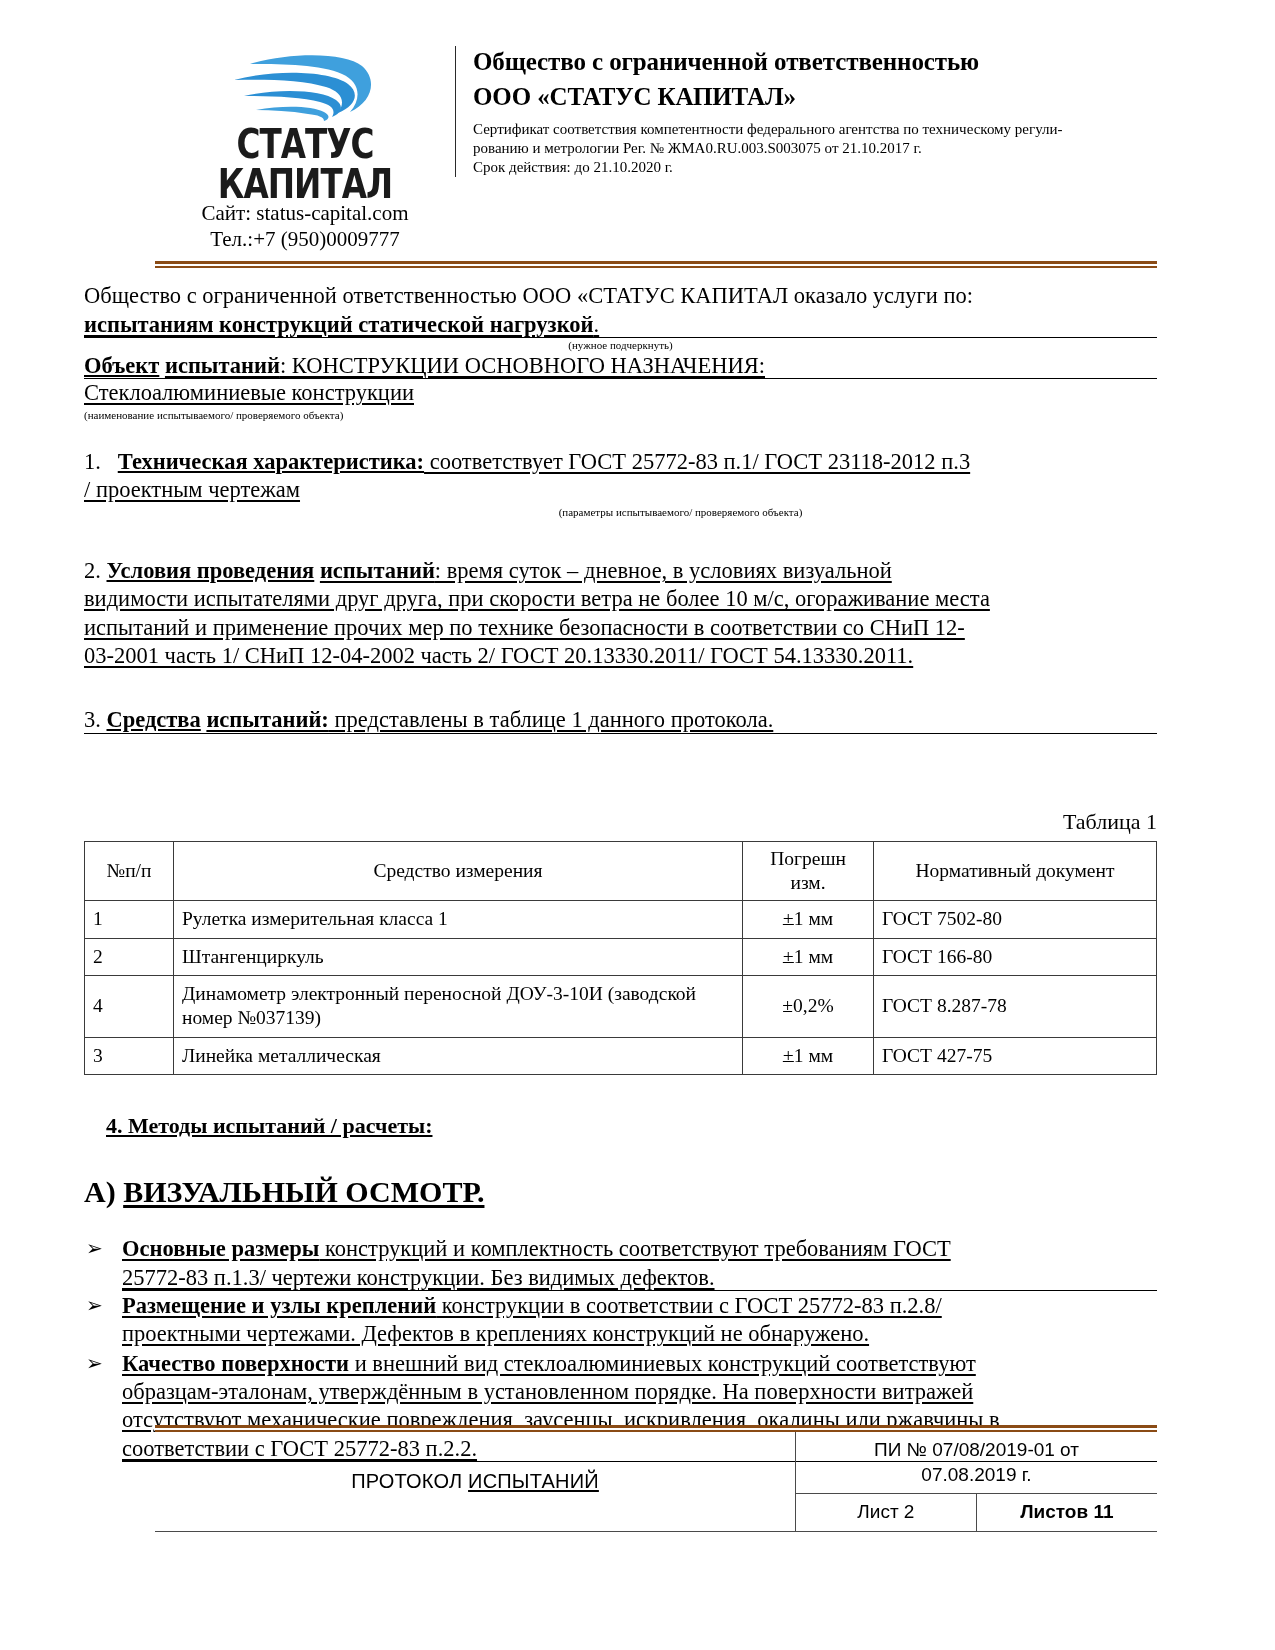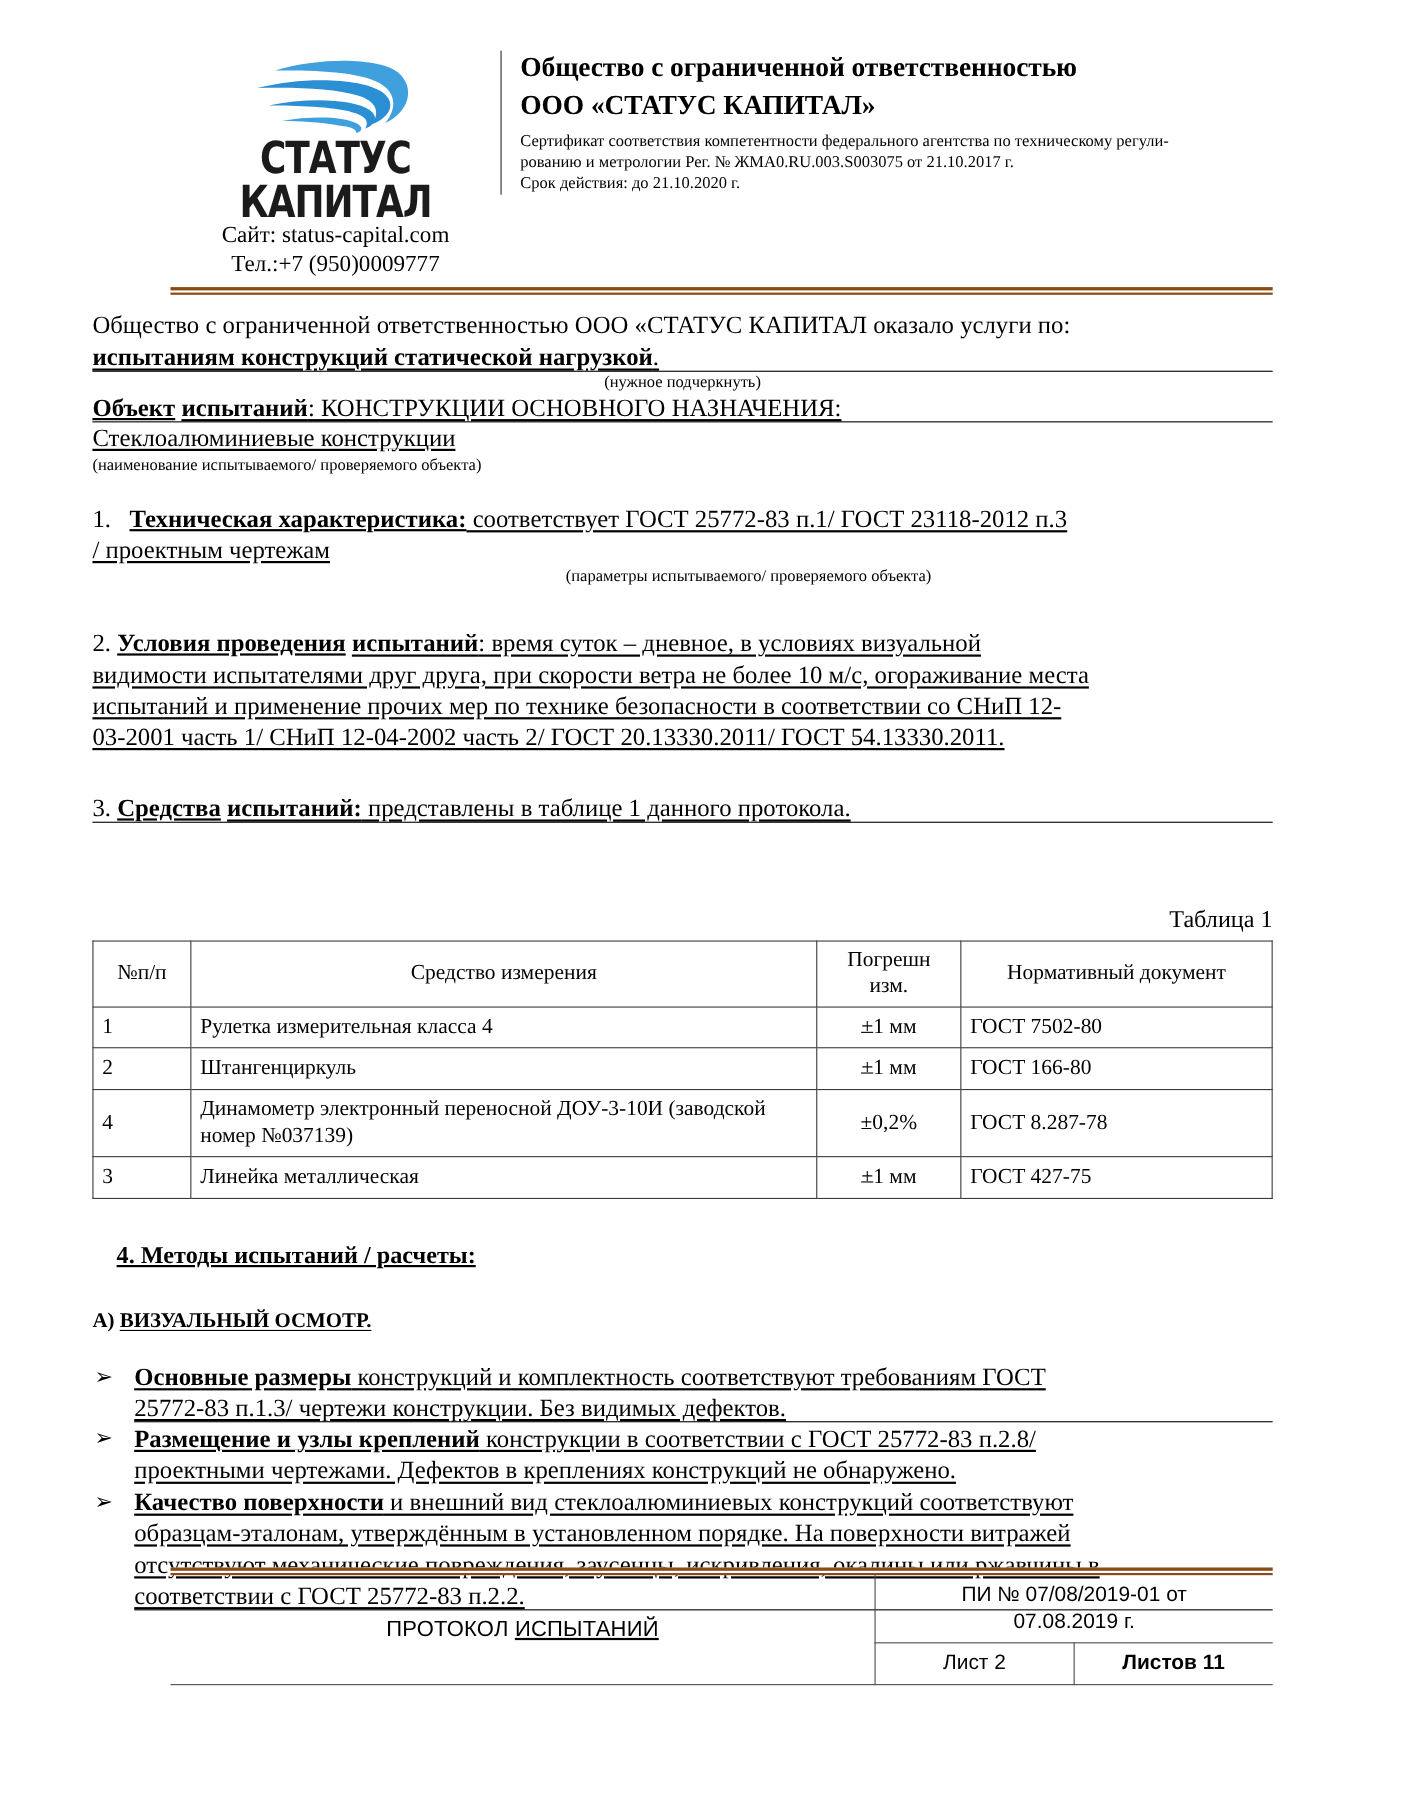--- a/index.html
+++ b/index.html
@@ -101,21 +101,21 @@
   .p {
     font-size: 22.5px;
     line-height: 1.26;
     margin: 0;
   }
   .just { text-align: justify; text-align-last: left; }
   .u { text-decoration: underline; text-underline-offset: 3px; }
   .b { font-weight: bold; text-decoration: underline; }
   .bu { font-weight: bold; text-decoration: underline; text-underline-offset: 3px; }
   .small-note {
-    font-size: 15px;
+    font-size: 11px;
     text-align: center;
     line-height: 1.2;
     margin: 1px 0 0 0;
   }
   .note-left-indent { padding-left: 120px; }
   .line-under {
     display: block;
     border-bottom: 1.4px solid #000;
     width: 100%;
   }
@@ -154,21 +154,21 @@
   
   .sec-4 {
     margin-top: 38px;
     font-size: 22px;
     font-weight: bold;
     padding-left: 22px;
     text-decoration: underline;
   }
   .sec-A {
     margin-top: 36px;
-    font-size: 19px;
+    font-size: 30px;
     font-weight: bold;
   }
   ul.bullets {
     list-style: none;
     margin: 26px 0 0 0;
     padding: 0;
   }
   ul.bullets li {
     position: relative;
     padding-left: 38px;
@@ -293,21 +293,21 @@
           <td class="col-err">
             <span>Погрешн</span><br>
             <span>изм.</span>
           </td>
           <td class="col-doc">Нормативный документ</td>
         </tr>
       </thead>
       <tbody>
         <tr>
           <td class="col-num">1</td>
-          <td class="col-mean">Рулетка измерительная класса 4</td>
+          <td class="col-mean">Рулетка измерительная класса 1</td>
           <td class="col-err"><span class="pm-u">+</span><span>1 мм</span></td>
           <td class="col-doc">ГОСТ 7502-80</td>
         </tr>
         <tr>
           <td class="col-num">2</td>
           <td class="col-mean">Штангенциркуль</td>
           <td class="col-err"><span class="pm-u">+</span><span>1 мм</span></td>
           <td class="col-doc">ГОСТ 166-80</td>
         </tr>
         <tr>

